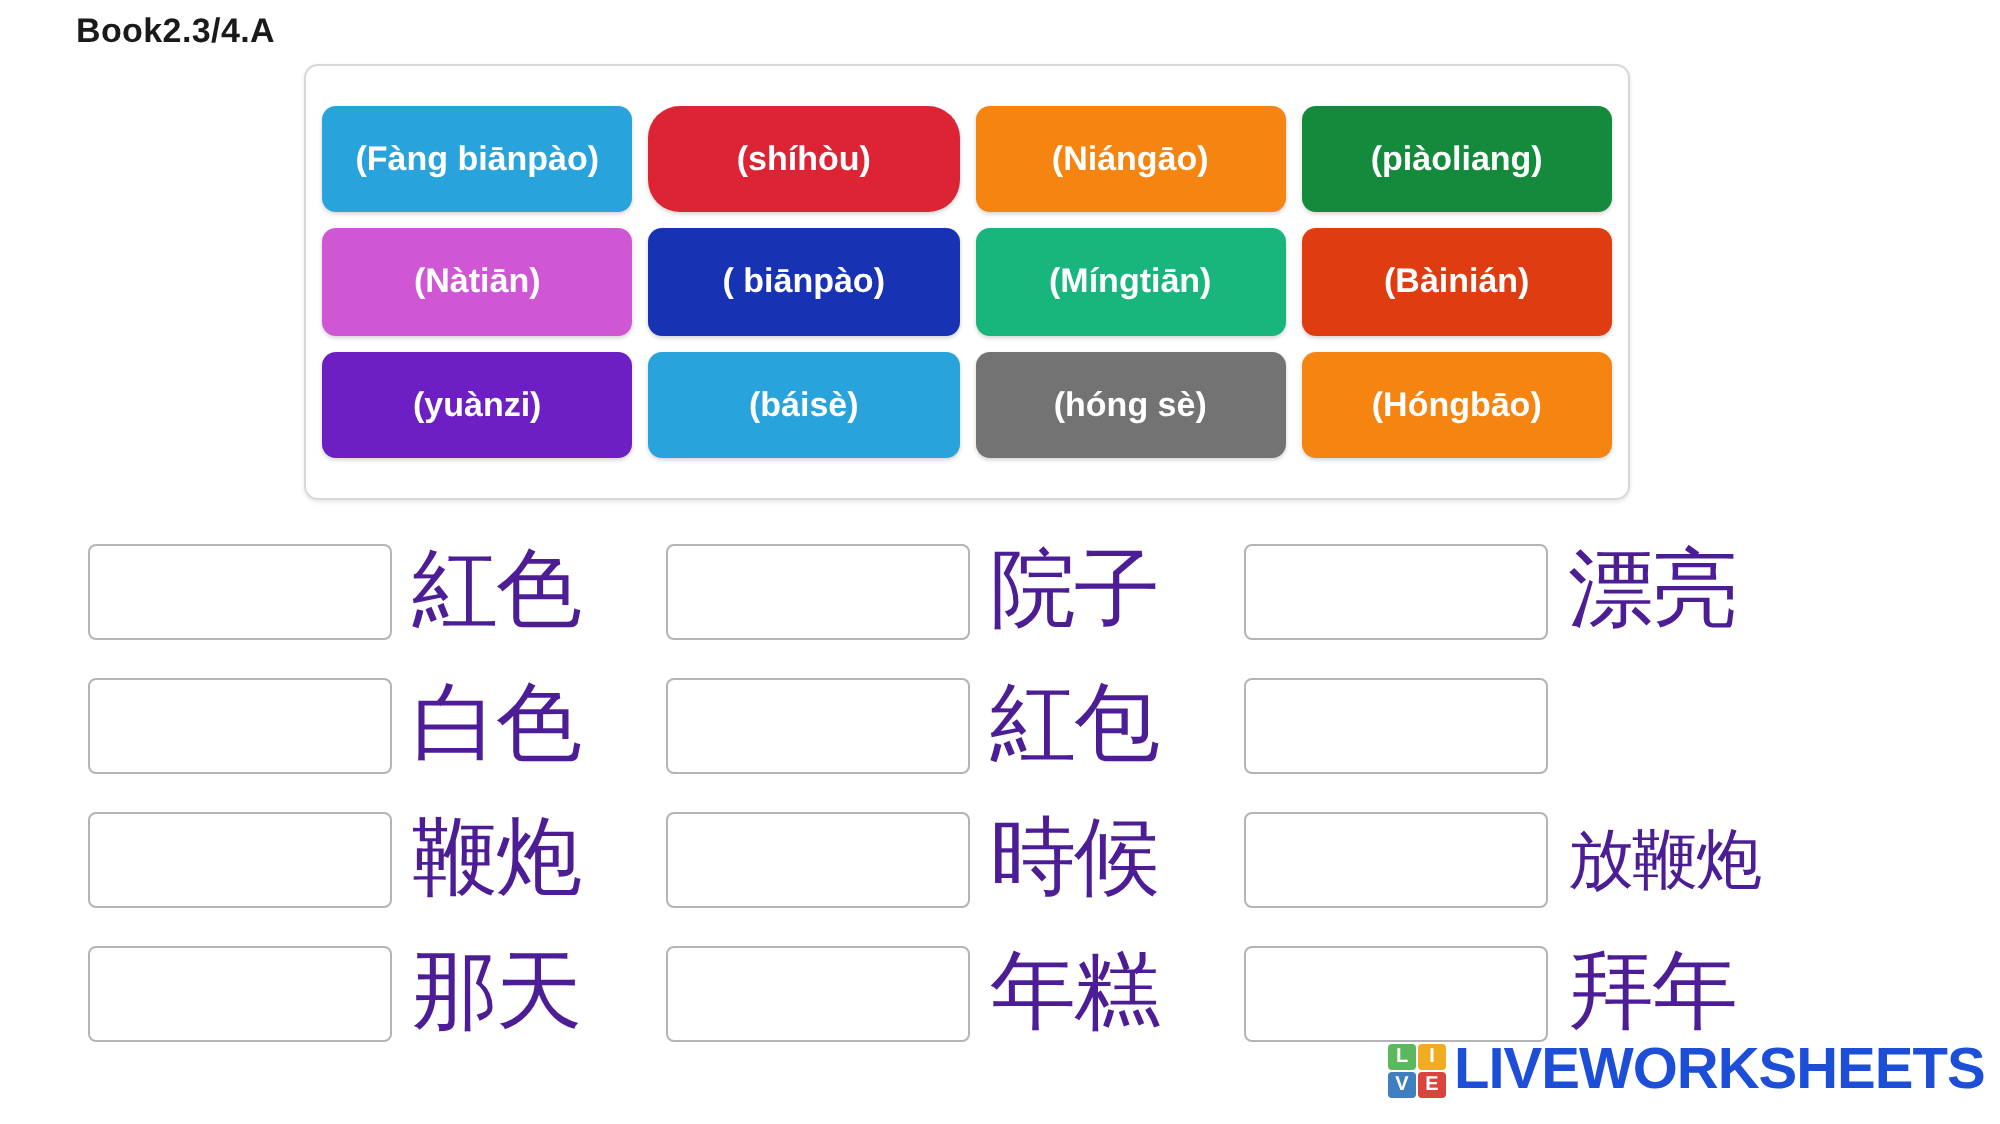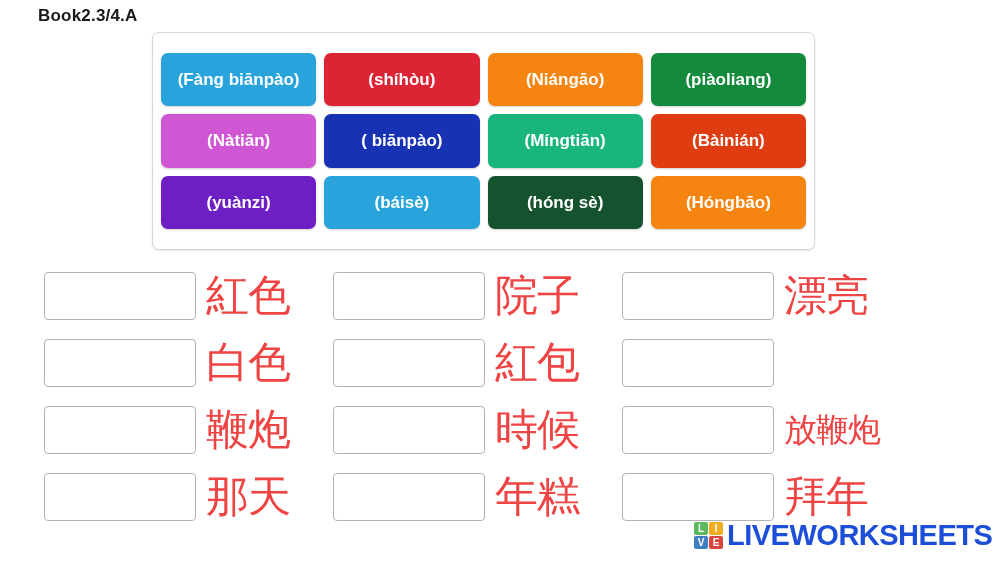--- a/index.html
+++ b/index.html
@@ -95,21 +95,21 @@
     border: 1px solid #b4b4b4;
     border-radius: 4px;
     background: #ffffff;
     flex: 0 0 auto;
     cursor: pointer;
   }
   .answer-word {
     font-family: "DejaVu Sans", "Liberation Sans", sans-serif;
     font-size: 43px;
     line-height: 1;
-    color: #ef4444;
+    color: #4c1d95;
     white-space: nowrap;
     letter-spacing: -1px;
   }
   .answer-word.long {
     font-size: 33px;
   }
 
   
   .lw-logo {
     position: absolute;
@@ -145,30 +145,30 @@
   }
 </style>
 </head>
 <body>
 
 <div class="page-title">Book2.3/4.A</div>
 
 <div class="wordbank-panel">
   <div class="wordbank-grid">
     <div class="tile" style="background: rgb(41, 163, 220);">(Fàng biānpào)</div>
-    <div class="tile" style="background: rgb(220, 36, 52);">(shíhòu)</div>
+    <div class="tile" style="background: rgb(220, 36, 52); border-radius: 16px;">(shíhòu)</div>
     <div class="tile" style="background: rgb(245, 132, 16);">(Niángāo)</div>
     <div class="tile" style="background: rgb(19, 138, 60);">(piàoliang)</div>
     <div class="tile" style="background: rgb(207, 87, 212);">(Nàtiān)</div>
     <div class="tile" style="background: rgb(24, 50, 180);">( biānpào)</div>
     <div class="tile" style="background: rgb(24, 181, 124);">(Míngtiān)</div>
     <div class="tile" style="background: rgb(224, 60, 17);">(Bàinián)</div>
     <div class="tile" style="background: rgb(109, 31, 196);">(yuànzi)</div>
     <div class="tile" style="background: rgb(41, 163, 220);">(báisè)</div>
-    <div class="tile" style="background: #14532d;">(hóng sè)</div>
+    <div class="tile" style="background: #737373;">(hóng sè)</div>
     <div class="tile" style="background: rgb(245, 132, 16);">(Hóngbāo)</div>
   </div>
 </div>
 
 <div class="answers">
 
   <div class="answer-col col-1">
     <div class="answer-row">
       <div class="answer-box"></div>
       <div class="answer-word">紅色</div>

